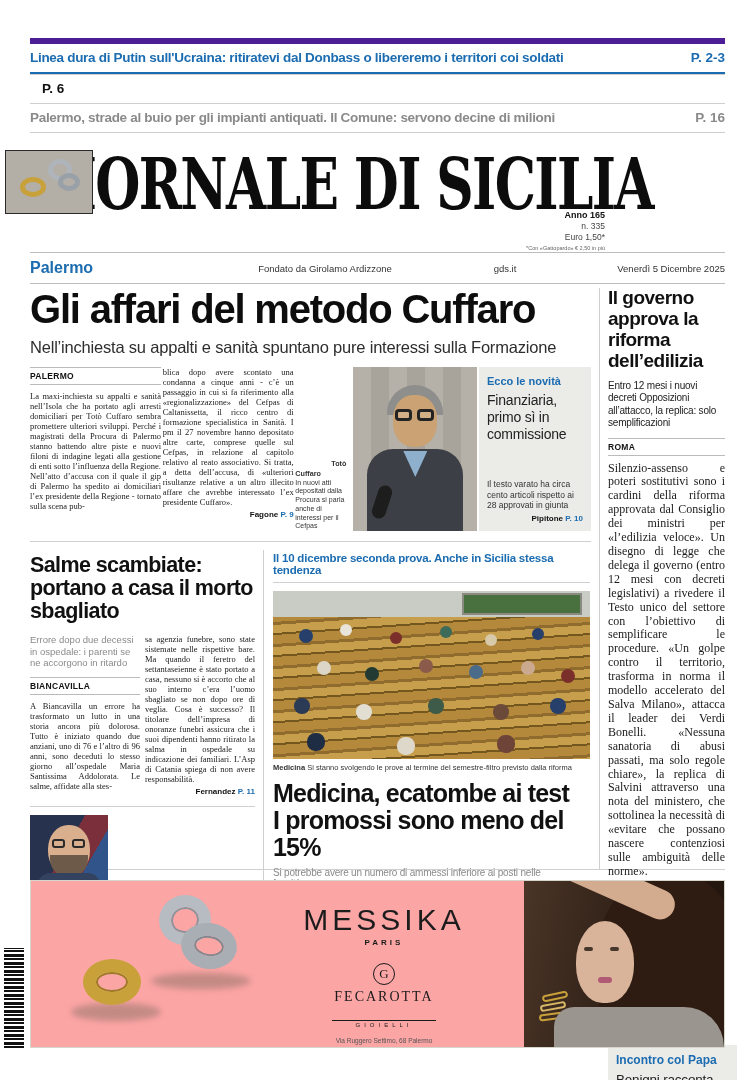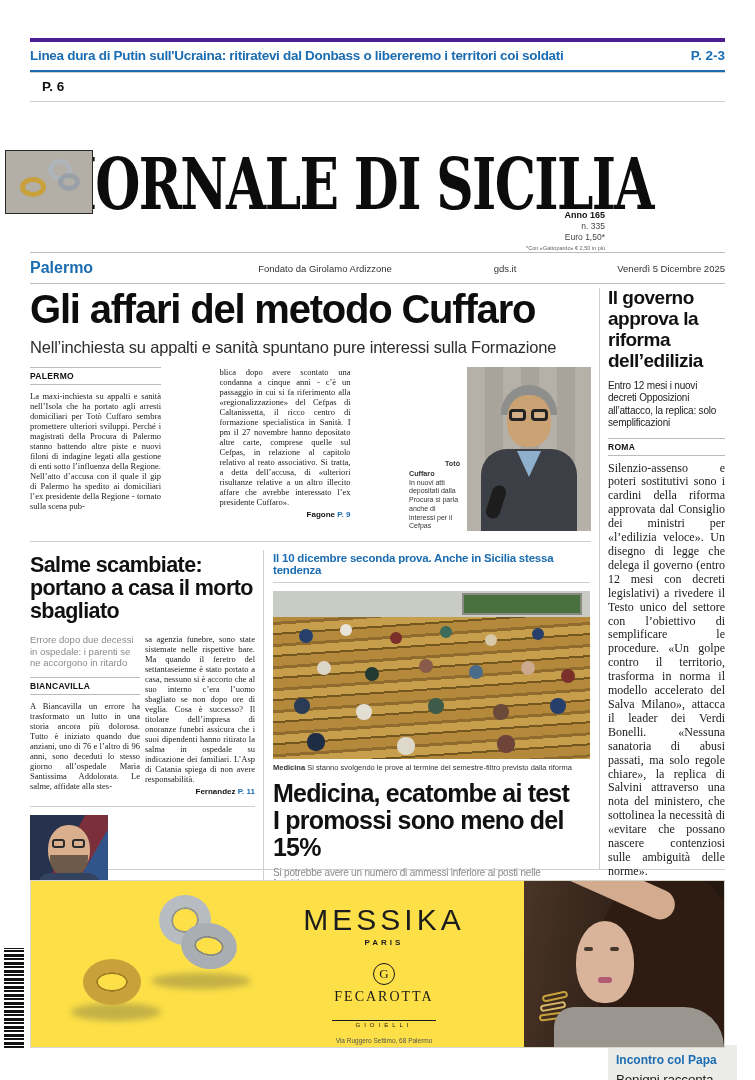--- a/index.html
+++ b/index.html
@@ -4,21 +4,21 @@
 <style>
   * { margin:0; padding:0; box-sizing:border-box; }
   html,body { background:#ffffff; }
   .page { position:relative; width:755px; height:1080px; background:#fff; overflow:hidden;
           font-family:"Liberation Sans", sans-serif; color:#111; }
 
   
   .strip { position:absolute; left:30px; top:38px; width:695px; }
   .strip-row { display:flex; align-items:center; justify-content:space-between;
                padding:6px 0 7px; border-top:1px solid #cfcfcf; }
-  .strip-row:first-child { border-top:4px solid #4c1d95; }
+  .strip-row:first-child { border-top:6px solid #4c1d95; }
   .strip-row.blue { border-bottom:2px solid #1b6cb0; }
   .strip-row:last-child { border-bottom:1px solid #cfcfcf; }
   .strip-text { font-weight:bold; font-size:13.5px; letter-spacing:-0.3px; }
   .strip-row.blue .strip-text, .strip-row.blue .strip-page { color:#1b6cb0; }
   .strip-row.black .strip-text, .strip-row.black .strip-page { color:#111; }
   .strip-row.gray .strip-text, .strip-row.gray .strip-page { color:#8a8a8a; }
   .strip-page { font-weight:bold; font-size:13.5px; white-space:nowrap; margin-left:12px; }
 
   
   .masthead { position:absolute; left:30px; top:142px; width:695px; height:106px; }
@@ -122,21 +122,21 @@
   .rail-page { text-align:right; font-weight:bold; font-size:8.5px; color:#333; margin:3px 0 8px; }
   .meloni-photo { width:117px; height:112px; position:relative; overflow:hidden;
                   background:linear-gradient(100deg,#cfd8cc,#e6e4dc 45%,#d9d0c2); }
   .rail-cap { font-size:7.5px; line-height:1.25; color:#333; margin:4px 0 10px; }
   .papa-box { width:129px; }
   .papa-title { font-size:13.5px; color:#222; line-height:1.2; letter-spacing:-0.2px; }
   .papa-page { text-align:right; font-weight:bold; font-size:8.5px; color:#1b6cb0; margin-top:10px; }
 
   
   .ad { position:absolute; left:30px; top:880px; width:695px; height:168px;
-        background:#fde047; border:1px solid #d6d6cc; overflow:hidden; }
+        background:#fca5a5; border:1px solid #d6d6cc; overflow:hidden; }
   .ad-center { position:absolute; left:218px; top:0; width:270px; height:100%; text-align:center; color:#1a1a1a; }
   .ad-brand { margin-top:22px; font-size:30px; letter-spacing:4px; font-weight:normal; color:#1c1c1c; }
   .ad-brand-sub { font-size:8px; letter-spacing:3px; font-weight:bold; margin-top:1px; }
   .ad-mono { margin:16px auto 2px; width:22px; height:22px; border:1.5px solid #1a1a1a; border-radius:50%;
              font-family:"Liberation Serif", serif; font-size:13px; line-height:20px; }
   .ad-retailer { font-family:"Liberation Serif", serif; font-size:14px; letter-spacing:2px;
                  border-bottom:1px solid #1a1a1a; display:inline-block; padding:0 2px 15px; }
   .ad-retailer-sub { font-size:6px; letter-spacing:4px; margin-top:1px; }
   .ad-address { font-size:6.5px; color:#555; margin-top:9px; }
   .ring { position:absolute; border-radius:50%; }
@@ -170,20 +170,24 @@
 <div class="page">
 
   <div class="strip">
     <div class="strip-row blue">
       <span class="strip-text">Linea dura di Putin sull'Ucraina: ritiratevi dal Donbass o libereremo i territori coi soldati</span>
       <span class="strip-page">P. 2-3</span>
     </div>
     <div class="strip-row black">
       <span class="strip-page">P. 6</span>
     </div>
+    <div class="strip-row gray">
+      <span class="strip-text">Palermo, strade al buio per gli impianti antiquati. Il Comune: servono decine di milioni</span>
+      <span class="strip-page">P. 16</span>
+    </div>
   </div>
 
   <div class="masthead">
     <div class="mast-title">GIORNALE DI SICILIA</div>
     <div class="mast-thumb photo-frame">
       <div class="mini-ring" style="left:14px;top:26px;width:26px;height:20px;border:5px solid #c9a13b;"></div>
       <div class="mini-ring" style="left:42px;top:8px;width:24px;height:22px;border:5px solid #aeb4ba;"></div>
       <div class="mini-ring" style="left:52px;top:22px;width:22px;height:18px;border:5px solid #9aa0a8;"></div>
     </div>
     <div class="mast-issue">
@@ -227,20 +231,29 @@
           </div>
           <div class="photo-frame cuffaro-photo">
             <div class="p-abs" style="left:0;top:0;right:0;height:100%;background:repeating-linear-gradient(90deg,#b6b1a8 0 18px,#a9a49b 18px 36px);"></div>
             <div class="p-abs" style="left:34px;top:18px;width:56px;height:30px;border-radius:28px 28px 0 0;background:#8e8e8c;"></div>
             <div class="p-abs" style="left:40px;top:28px;width:44px;height:52px;border-radius:45%;background:#caa273;"></div>
             <div class="p-abs" style="left:42px;top:42px;width:17px;height:12px;border:3px solid #232323;border-radius:4px;background:rgba(255,255,255,0.15);"></div>
             <div class="p-abs" style="left:64px;top:42px;width:17px;height:12px;border:3px solid #232323;border-radius:4px;background:rgba(255,255,255,0.15);"></div>
             <div class="p-abs" style="left:14px;top:82px;width:96px;height:82px;border-radius:26px 26px 0 0;background:#3c4046;"></div>
             <div class="p-abs" style="left:50px;top:84px;width:24px;height:26px;background:#8fb0cc;clip-path:polygon(0 0,100% 0,50% 100%);"></div>
             <div class="p-abs" style="left:22px;top:118px;width:14px;height:34px;border-radius:7px;background:#1d1d1d;transform:rotate(18deg);"></div>
+          </div>
+        </div>
+        <div class="gbox fin-box">
+          <div class="gbox-kicker">Ecco le novità</div>
+          <div class="fin-title">Finanziaria, primo sì in commissione</div>
+          <div class="fin-text">Il testo varato ha circa cento articoli rispetto ai 28 approvati in giunta</div>
+          <div class="byline">
+            <b>Pipitone</b>
+            <span class="pref">P. 10</span>
           </div>
         </div>
       </div>
 
       <hr class="main-rule">
 
       <div class="bottom-row">
 
         <div class="salme-col">
           <div class="salme-hl">Salme scambiate: portano a casa il morto sbagliato</div>

